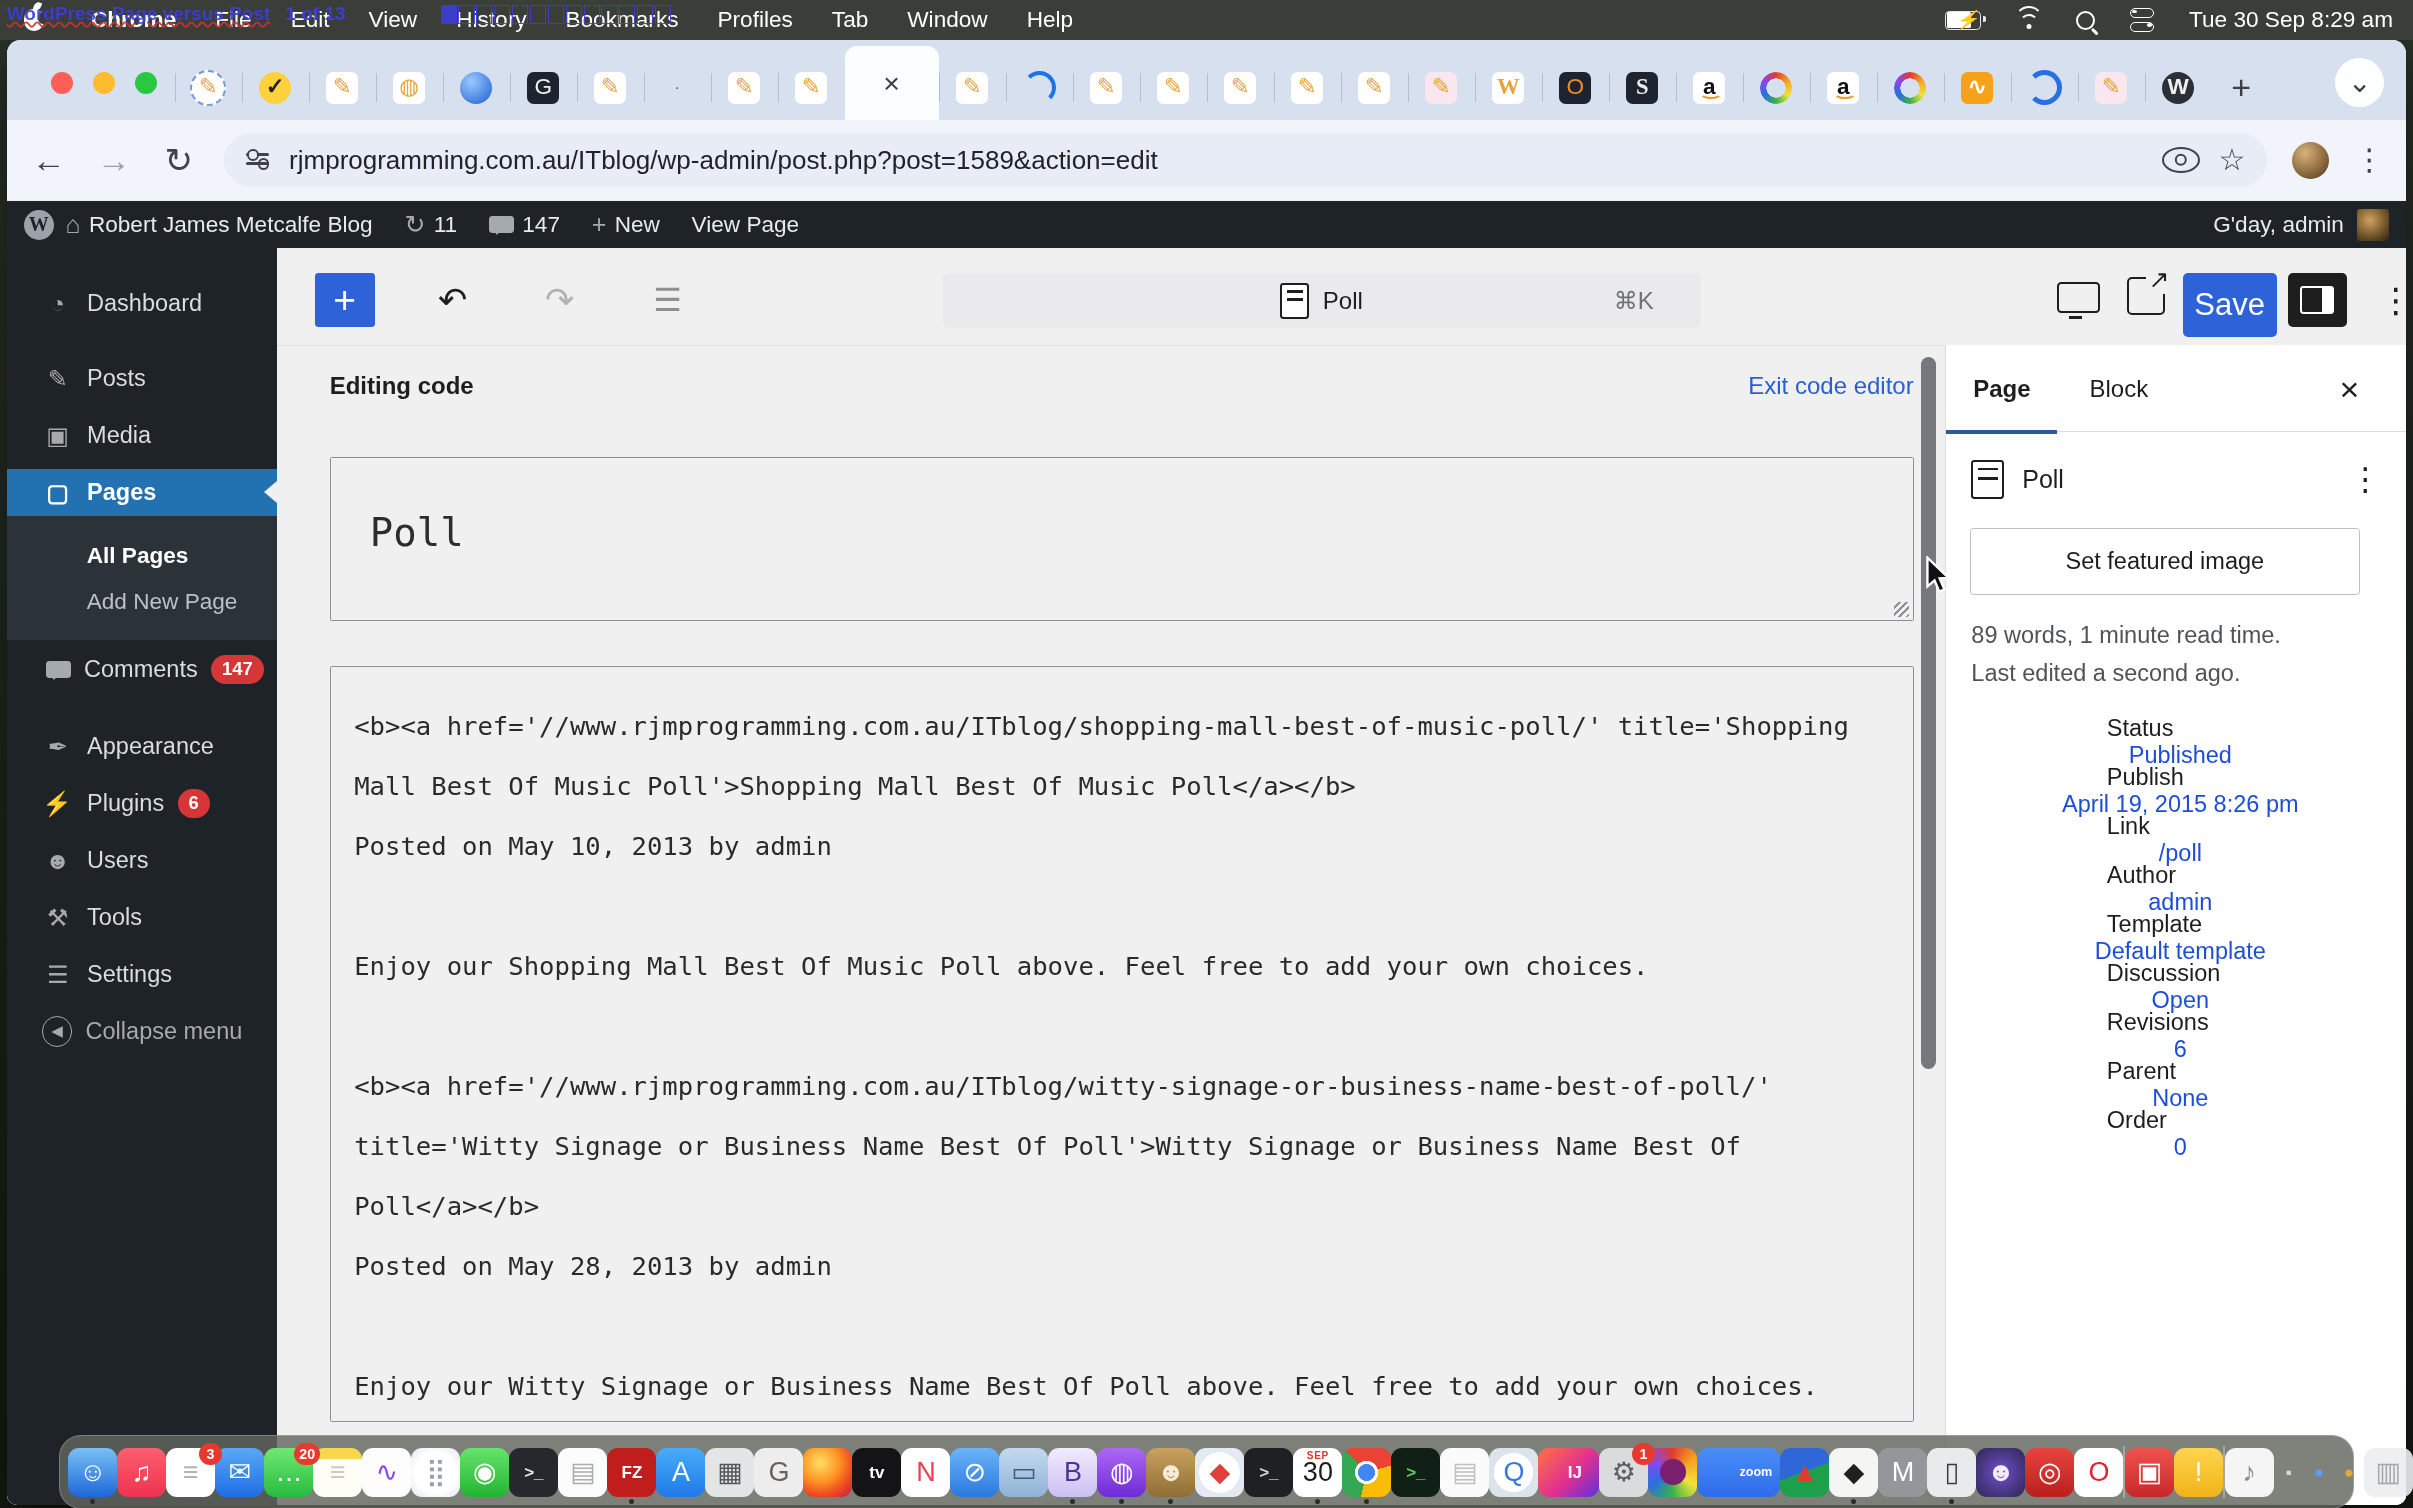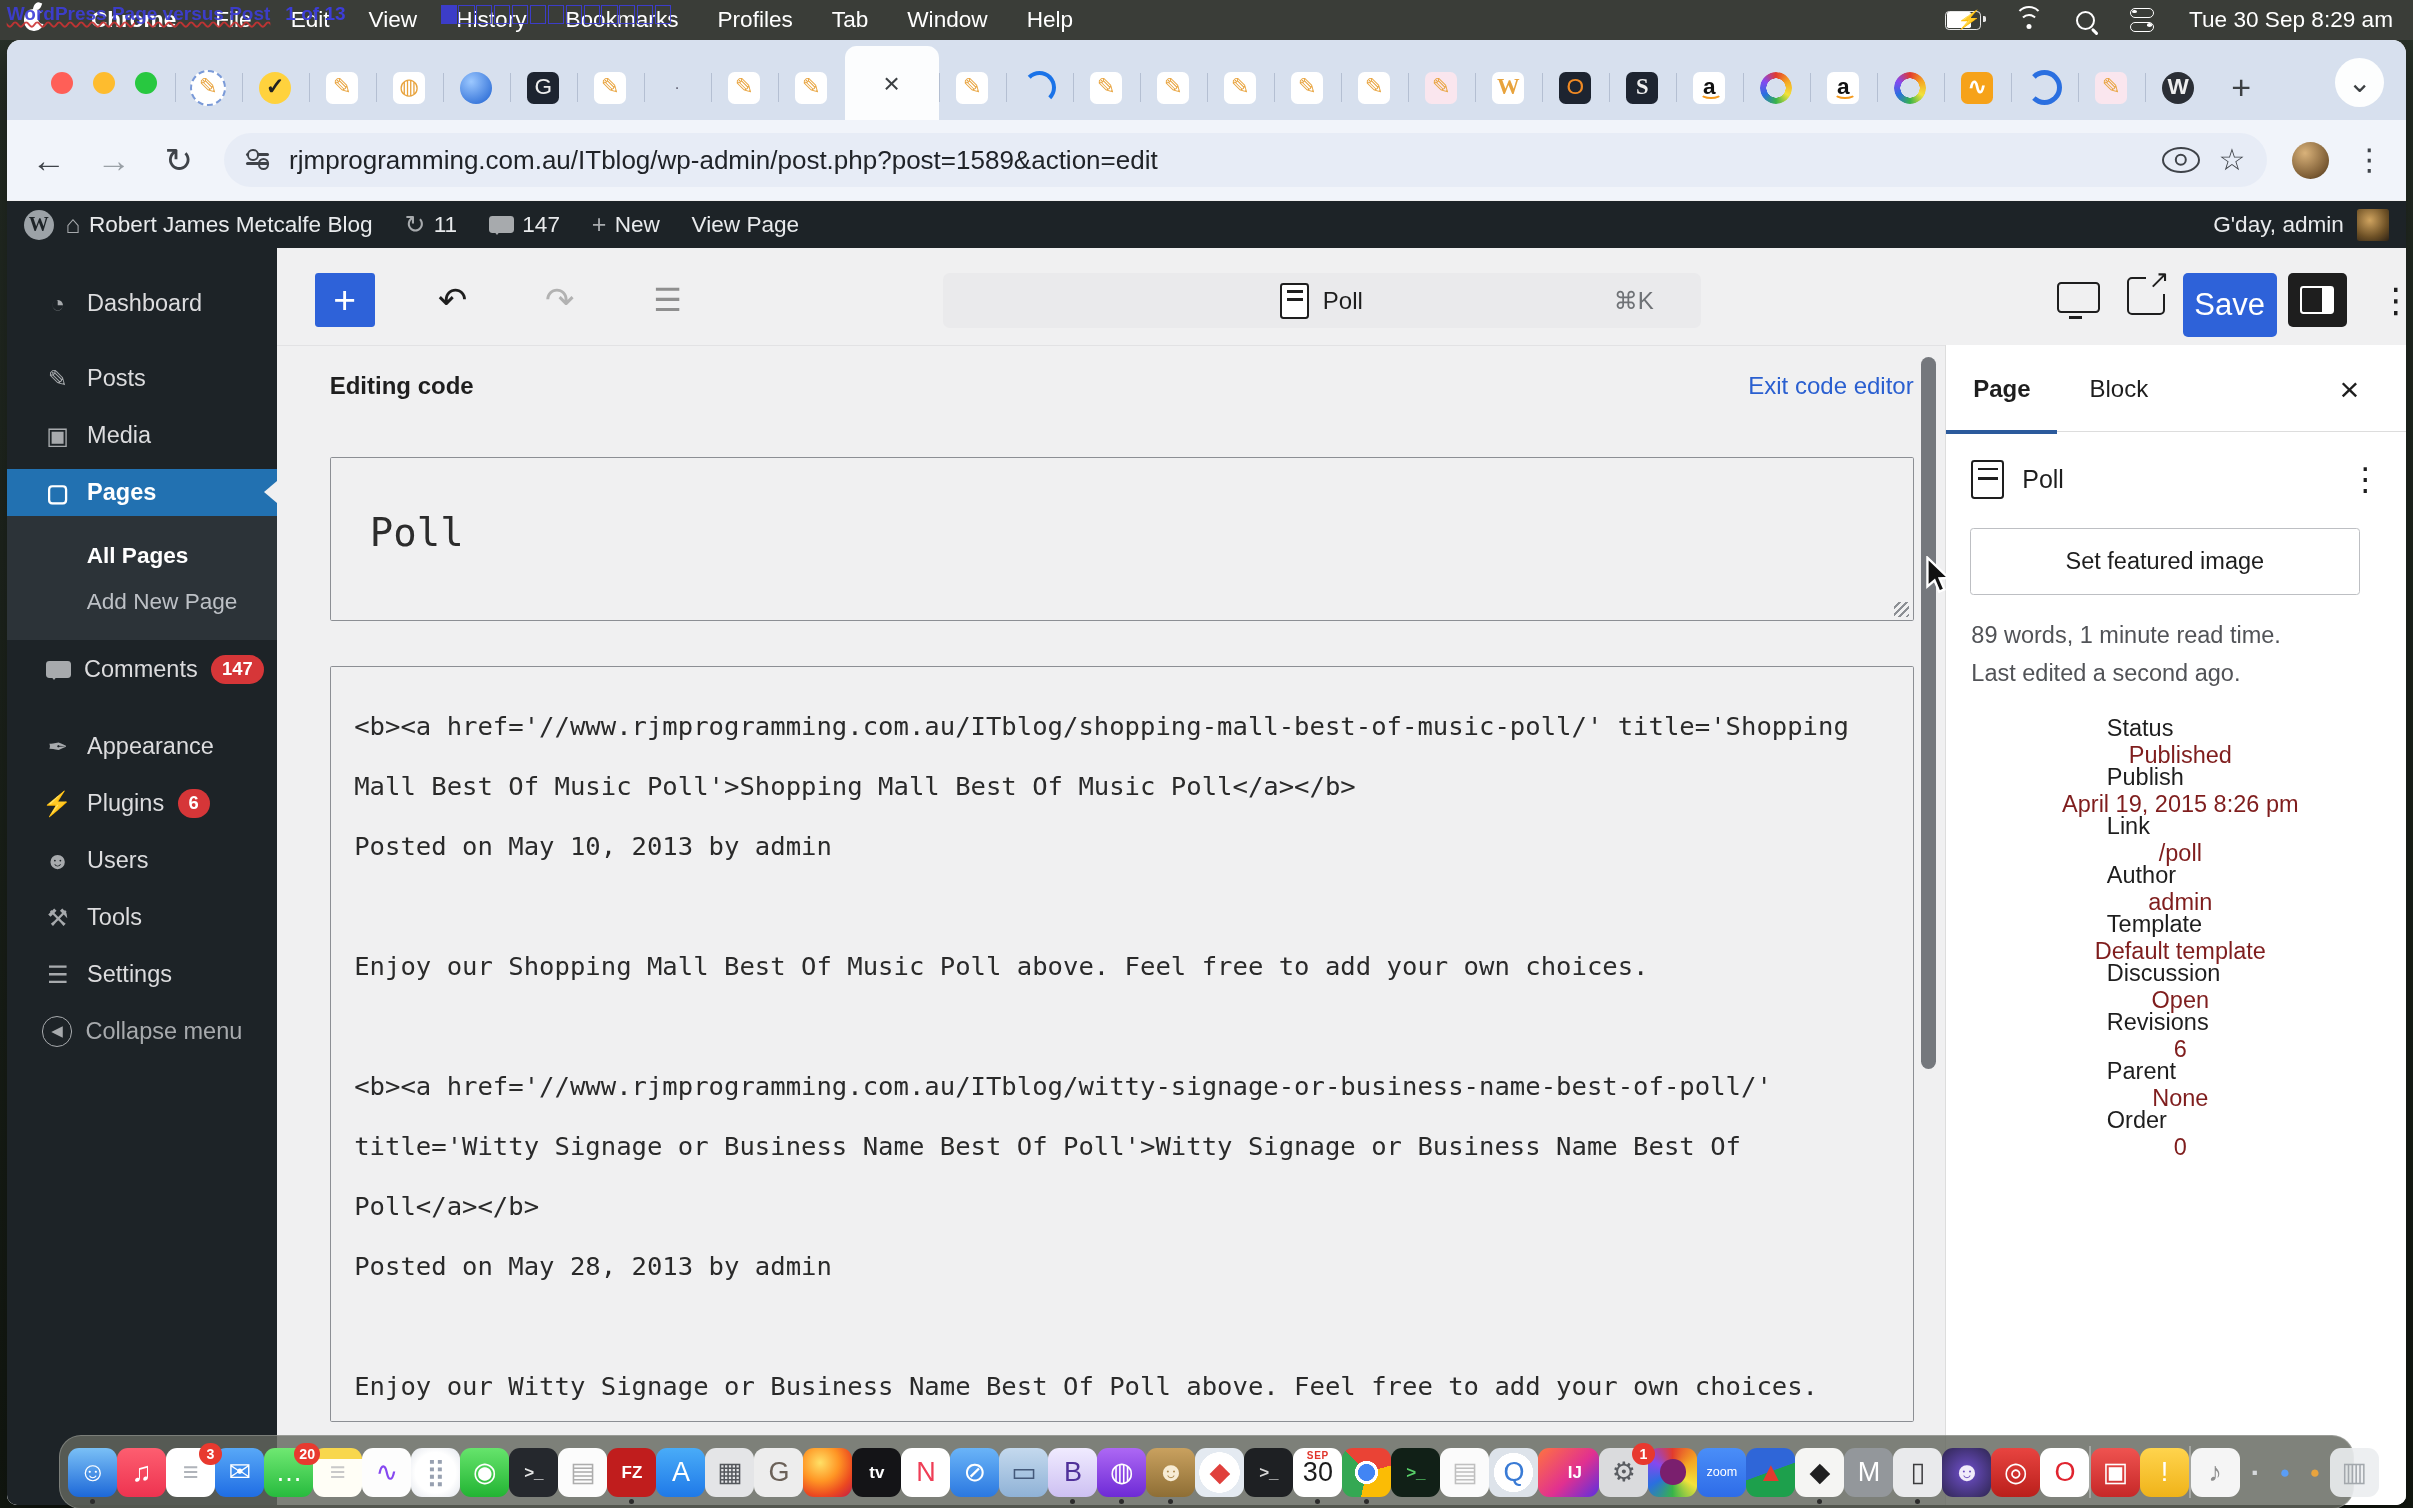--- a/index.html
+++ b/index.html
@@ -182,31 +182,31 @@
         background:repeating-linear-gradient(#1e1e1e 0 2.5px,transparent 2.5px 9.2px);}
   .ptitle{font-size:25px;color:#1e1e1e;flex:1;}
   .pkebab{font-size:32px;color:#1e1e1e;cursor:pointer;}
   .featured{position:absolute;left:23.5px;top:183px;width:388px;height:65px;border:1.7px solid #bdbfc3;border-radius:3.4px;
             background:#fff;font-size:23.5px;color:#1e1e1e;display:flex;align-items:center;justify-content:center;cursor:pointer;}
   .pwords{position:absolute;left:25px;top:277px;font-size:23.5px;color:#515357;}
   .pedited{position:absolute;left:25px;top:315px;font-size:23.5px;color:#515357;}
   .pfields{position:absolute;left:25px;top:370px;right:17px;}
   .pfield{height:49px;display:flex;align-items:center;font-size:23.5px;flex-direction:column;}
   .pfield .fl{width:147px;color:#1e1e1e;flex:none;}
-  .pfield .fv{color:#7f1d1d;cursor:pointer;}
+  .pfield .fv{color:#1d4ed8;cursor:pointer;}
 
   
   .dock{position:absolute;left:59px;right:59px;top:1435px;height:72px;border-radius:22px;
         background:rgba(99,103,94,.82);border:0.8px solid rgba(255,255,255,.22);
         display:flex;align-items:center;justify-content:space-evenly;padding:0 8.4px;z-index:80;}
   .dock-item{position:relative;display:flex;flex-direction:column;align-items:center;cursor:pointer;flex:none;}
   .dock-ic{width:49px;height:49px;border-radius:11px;display:flex;align-items:center;justify-content:center;
            font-size:27px;line-height:1;position:relative;overflow:hidden;}
   .dock-ic.small{font-size:17px;font-weight:700;}
-  .dock-ic.tiny{font-size:12.6px;font-weight:400;}
+  .dock-ic.tiny{font-size:12.6px;font-weight:700;padding-left:34px;}
   .dock-item.mini .dock-ic{width:30px;height:30px;font-size:17px;overflow:visible;}
   .cal-top{position:absolute;top:3.4px;left:0;right:0;text-align:center;font-size:10px;font-weight:700;color:#e0352b;letter-spacing:0.8px;}
   .dock-ic .gl{position:relative;z-index:1;}
   .dock-badge{position:absolute;top:-5px;right:-6.7px;min-width:13.4px;height:22px;padding:0 5px;background:#e8392f;border-radius:11.7px;
               color:#fff;font-size:14.2px;font-weight:700;display:flex;align-items:center;justify-content:center;z-index:3;}
   .dock-dot{position:absolute;bottom:-7.5px;width:5px;height:5px;border-radius:50%;background:#2c2c2c;}
   .dock-sep{width:1.7px;height:52px;background:rgba(255,255,255,.3);flex:none;}
   .ic-chrome2{background:radial-gradient(circle,#4285f4 0 24%,#fff 25% 33%,transparent 34%),
              conic-gradient(from -45deg,#ea4335 0 33%,#fbbc05 0 66%,#34a853 0 100%);}
   .ic-palette{background:conic-gradient(#e23b2e,#f5a623,#f2e23b,#37b34a,#2a6fe0,#8648f0,#e23b2e);}

